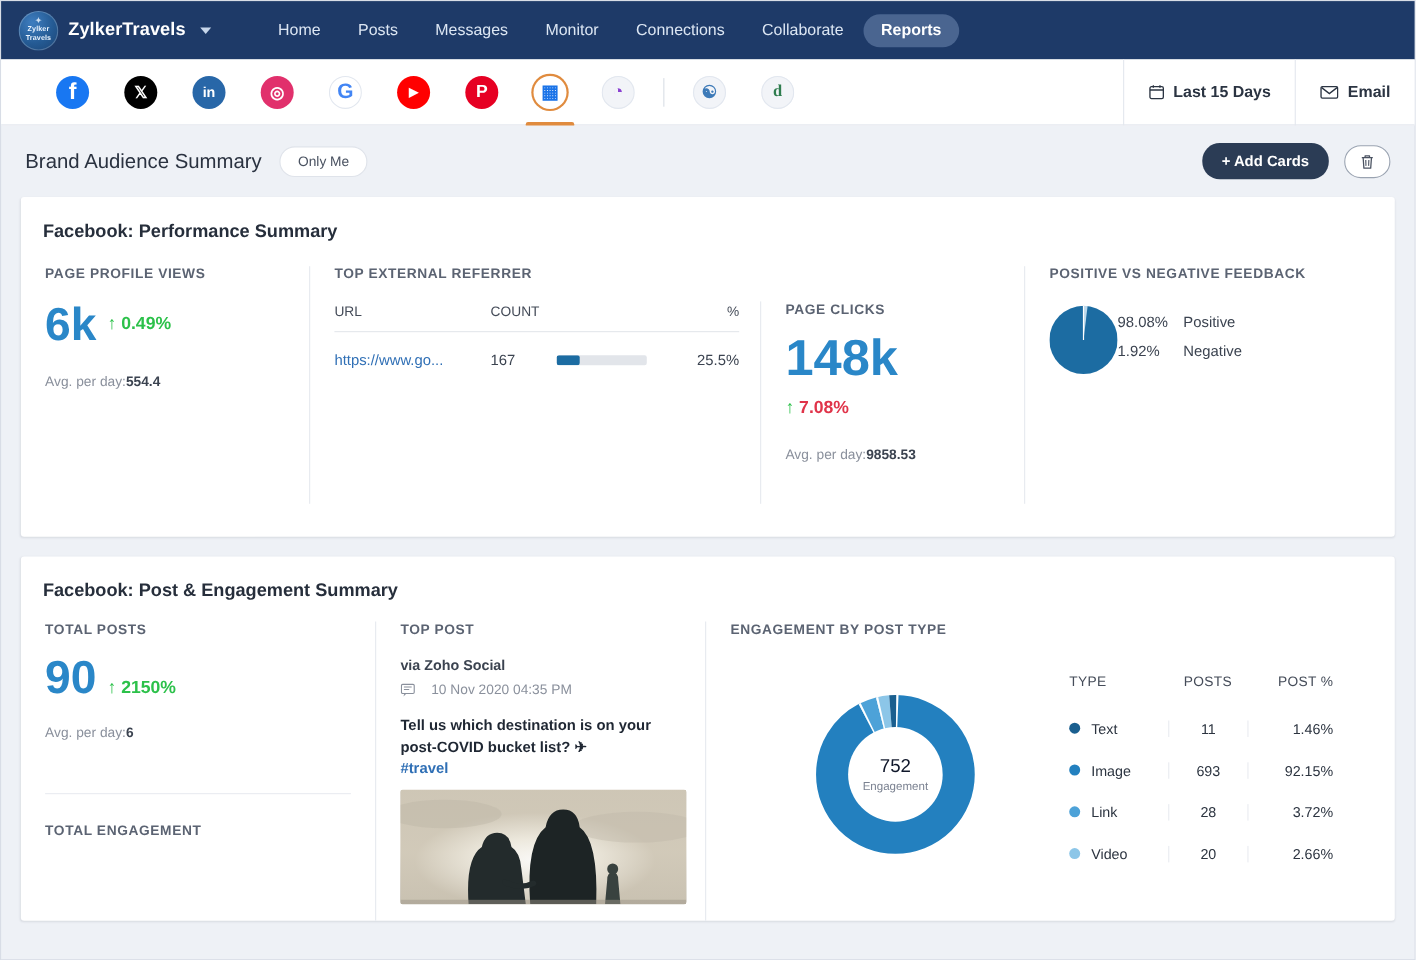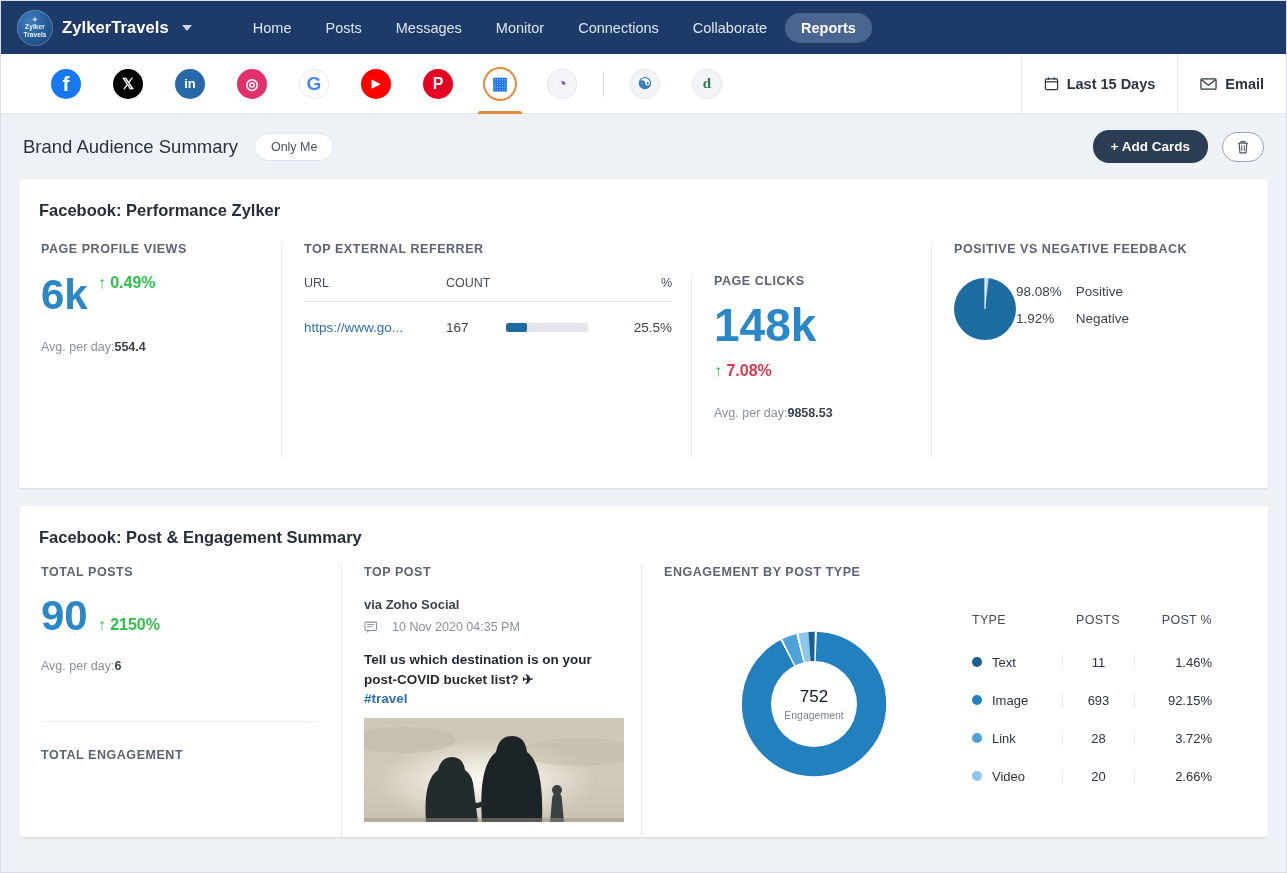--- a/index.html
+++ b/index.html
@@ -282,27 +282,27 @@
           <line x1="5.6" y1="6.4" x2="5.8" y2="11.8" stroke="#4a5261" stroke-width="1"></line>
           <line x1="8.4" y1="6.4" x2="8.2" y2="11.8" stroke="#4a5261" stroke-width="1"></line>
         </svg>
       </div>
     </div>
   </div>
 
   <div class="cards">
 
     <div class="card">
-      <div class="card-title">Facebook: Performance Zylker</div>
+      <div class="card-title">Facebook: Performance Summary</div>
 
       <div class="c1-body">
 
         <div class="c1-col col-views">
           <div class="metric-label">PAGE PROFILE VIEWS</div>
-          <div style="display:flex;align-items:flex-start;gap:10px;margin-top:18px;">
+          <div style="display:flex;align-items:center;gap:10px;margin-top:18px;">
             <span class="big-num">6k</span>
             <span class="delta up">
               <span class="arrow-up">↑</span>
               <span>0.49%</span>
             </span>
           </div>
           <div class="avg" style="margin-top:24px;">
             <span>Avg. per day:</span><b>554.4</b>
           </div>
         </div>

